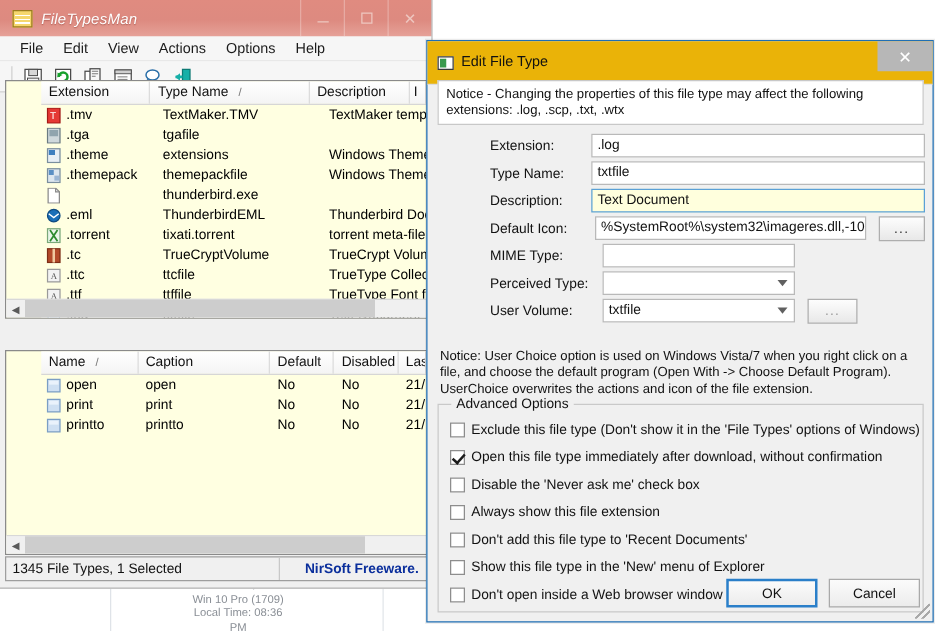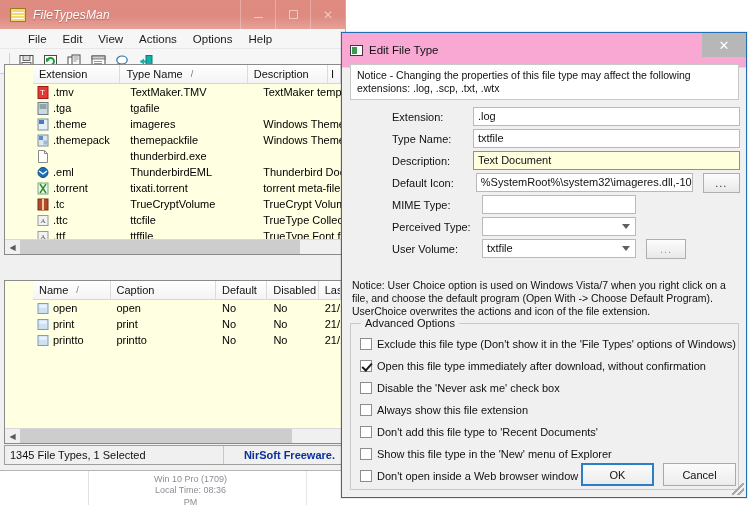--- a/index.html
+++ b/index.html
@@ -80,21 +80,21 @@
     color: #f1cdc7; font-size: 11px;
     border-left: 1px solid rgba(255,255,255,.28);
   }
   #main-winbtns .wb .glyph-min { width: 9px; height: 1px; background: #eec7c0; display:block; margin-top:6px;}
   #main-winbtns .wb .glyph-max { width: 9px; height: 9px; border: 1px solid #eec7c0; display:block;}
   #main-winbtns .wb .glyph-close { font-size: 12px; line-height: 1; color:#eec7c0;}
 
   #menubar {
     height: 20px; background: #f6f6f6;
     display: flex; align-items: center;
-    padding-left: 20px;
+    padding-left: 8px;
     border-bottom: 1px solid #e8e8e8;
   }
   #menubar .mi {
     padding: 2px 8px; color: #1b1b1b; font-size: 11.5px;
   }
   #toolbar {
     height: 25px; background: #f6f6f6;
     display: flex; align-items: center; gap: 3px;
     padding-left: 6px;
     border-bottom: 1px solid #cfcfcf;
@@ -173,21 +173,21 @@
   
   #dialog {
     position: absolute;
     left: 341px; top: 32px;
     width: 406px; height: 466px;
     background: #f0f0f0;
     border: 1px solid #1f6fb4;
     box-shadow: 0 0 0 1px rgba(0,0,0,.08);
   }
   #dlg-title {
-    height: 35px; background: #f9a8d4;
+    height: 35px; background: #eab308;
     display: flex; align-items: center;
     border-bottom: 1px solid #dcdcdc;
     position: relative;
   }
   #dlg-title .dt-icon {
     width: 13px; height: 11px; margin-left: 8px; margin-right: 6px;
     background: #ffffff; border: 1px solid #3a3a3a; position: relative; flex: none;
   }
   #dlg-title .dt-icon:before {
     content:""; position:absolute; left:1px; top:1px; width:5px; height:7px; background:#3a9a4d;
@@ -412,21 +412,21 @@
         </div>
 
         <div class="lv-row">
           <div class="lv-cell with-icon" style="width:96px">
             <svg class="rowicon" viewBox="0 0 12 13">
                 <rect x="1" y="1" width="10" height="11" fill="#e8eef5" stroke="#7a8e9e"></rect>
                 <rect x="2" y="2" width="5" height="4" fill="#3f7fbf"></rect>
               </svg>
             <span>.theme</span>
           </div>
-          <div class="lv-cell" style="width:140px">imageres</div>
+          <div class="lv-cell" style="width:140px">extensions</div>
           <div class="lv-cell" style="width:88px">Windows Theme ...</div>
         </div>
 
         <div class="lv-row">
           <div class="lv-cell with-icon" style="width:96px">
             <svg class="rowicon" viewBox="0 0 12 13">
                 <rect x="1" y="1" width="10" height="11" fill="#dde6ef" stroke="#7a8e9e"></rect>
                 <rect x="2" y="2" width="4" height="4" fill="#5b8fc4"></rect>
                 <rect x="6.5" y="6.5" width="4" height="4" fill="#9cb6d4"></rect>
               </svg>

